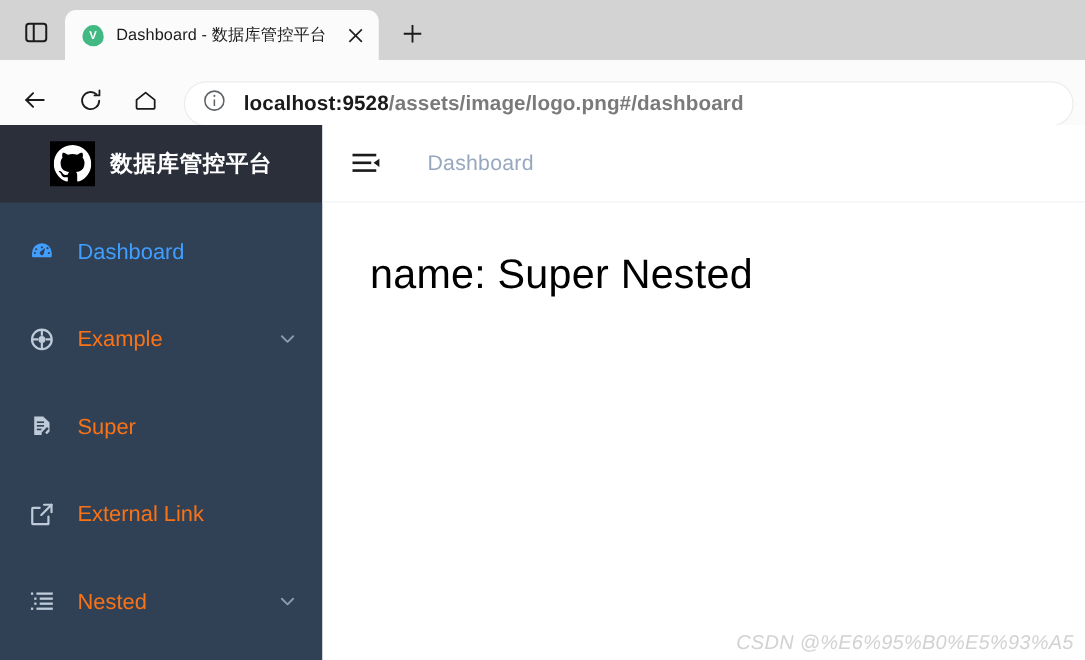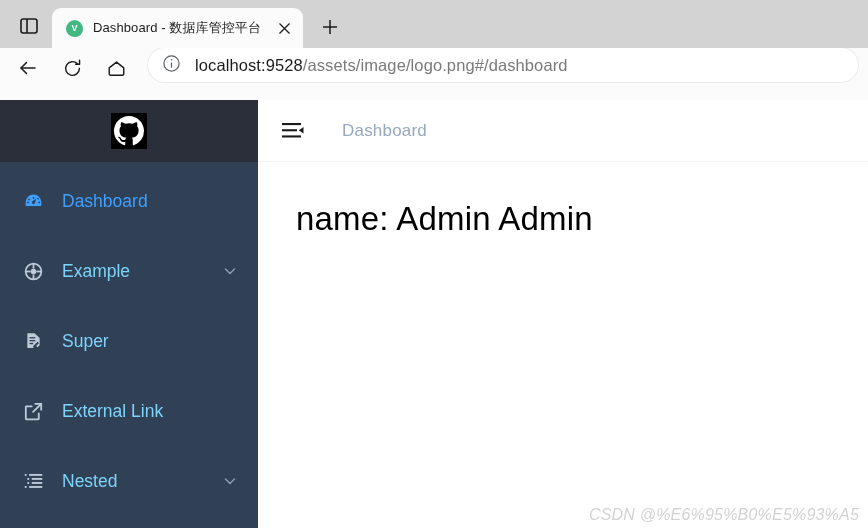--- a/index.html
+++ b/index.html
@@ -68,24 +68,25 @@
     width: 38px; height: 38px;
     margin: 0 0 2px 8px;
     display: flex; align-items: center; justify-content: center;
     border-radius: 6px;
   }
 
   .toolbar {
     height: 52px;
     background: #fbfbfb;
     display: flex;
-    align-items: flex-start;
+    align-items: flex-end;
     padding: 0 10px 0 8px;
     gap: 4px;
     flex: 0 0 52px;
+    font-weight: bold;
   }
   .nav-btn {
     width: 40px; height: 40px;
     border-radius: 6px;
     display: flex; align-items: center; justify-content: center;
     flex: 0 0 40px;
   }
   .urlbar {
     flex: 1 1 auto;
     height: 34px;
@@ -145,21 +146,21 @@
     letter-spacing: 0.5px;
     white-space: nowrap;
   }
   .menu { padding-top: 4px; }
   .menu-item {
     height: 70px;
     display: flex;
     align-items: center;
     padding: 0 20px 0 22px;
     gap: 18px;
-    color: #7dd3fc;
+    color: #f97316;
     font-size: 17.5px;
   }
   .menu-item .mi-icon {
     width: 22px; height: 22px;
     flex: 0 0 22px;
     display: flex; align-items: center; justify-content: center;
   }
   .menu-item .mi-label { flex: 1 1 auto; white-space: nowrap; }
   .menu-item.active { color: #409eff; }
   .chev { width: 16px; height: 16px; flex: 0 0 16px; opacity: .65; }
@@ -279,20 +280,21 @@
   <div class="viewport">
 
     <div class="sidebar">
 
       <div class="logo-area">
         <span class="logo-img">
           <svg width="30" height="30" viewBox="0 0 16 16" fill="#ffffff">
             <path d="M8 0C3.58 0 0 3.58 0 8c0 3.54 2.29 6.53 5.47 7.59.4.07.55-.17.55-.38 0-.19-.01-.82-.01-1.49-2.01.37-2.53-.49-2.69-.94-.09-.23-.48-.94-.82-1.13-.28-.15-.68-.52-.01-.53.63-.01 1.08.58 1.23.82.72 1.21 1.87.87 2.33.66.07-.52.28-.87.51-1.07-1.78-.2-3.64-.89-3.64-3.95 0-.87.31-1.59.82-2.15-.08-.2-.36-1.02.08-2.12 0 0 .67-.21 2.2.82a7.4 7.4 0 0 1 2-.27c.68 0 1.36.09 2 .27 1.53-1.04 2.2-.82 2.2-.82.44 1.1.16 1.92.08 2.12.51.56.82 1.27.82 2.15 0 3.07-1.87 3.75-3.65 3.95.29.25.54.73.54 1.48 0 1.07-.01 1.93-.01 2.2 0 .21.15.46.55.38A8.01 8.01 0 0 0 16 8c0-4.42-3.58-8-8-8z"></path>
           </svg>
         </span>
+        <span class="logo-title">数据库管控平台</span>
       </div>
 
       <div class="menu">
 
         <div class="menu-item active">
           <span class="mi-icon">
             <svg width="21" height="21" viewBox="0 0 24 24" fill="#409eff">
               <path d="M12 4a9 9 0 0 0-9 9v3a1 1 0 0 0 1 1h16a1 1 0 0 0 1-1v-3a9 9 0 0 0-9-9zm-5.2 4.6a1 1 0 1 1-1 1 1 1 0 0 1 1-1zM5.6 14a1 1 0 1 1 1-1 1 1 0 0 1-1 1zm12.8 0a1 1 0 1 1 1-1 1 1 0 0 1-1 1zm-1.2-4.4a1 1 0 1 1 1-1 1 1 0 0 1-1 1zM12 6.8a1 1 0 1 1-1 1 1 1 0 0 1 1-1zm1.6 7.3a1.9 1.9 0 1 1-3.1-2.2l4.4-3.4z"></path>
             </svg>
           </span>
@@ -373,19 +375,19 @@
             <rect x="1" y="3" width="19" height="2.1"></rect>
             <rect x="1" y="9.2" width="15" height="2.1"></rect>
             <rect x="1" y="15.4" width="19" height="2.1"></rect>
             <polygon points="22.5,7 22.5,13.5 17.8,10.25"></polygon>
           </svg>
         </span>
         <span class="breadcrumb">Dashboard</span>
       </div>
 
       <div class="app-main">
-        <div class="dash-text">name: Admin Admin</div>
+        <div class="dash-text">name: Super Nested</div>
         <div class="watermark">CSDN @%E6%95%B0%E5%93%A5</div>
       </div>
 
     </div>
   </div>
 </div>
 
 </body></html>

